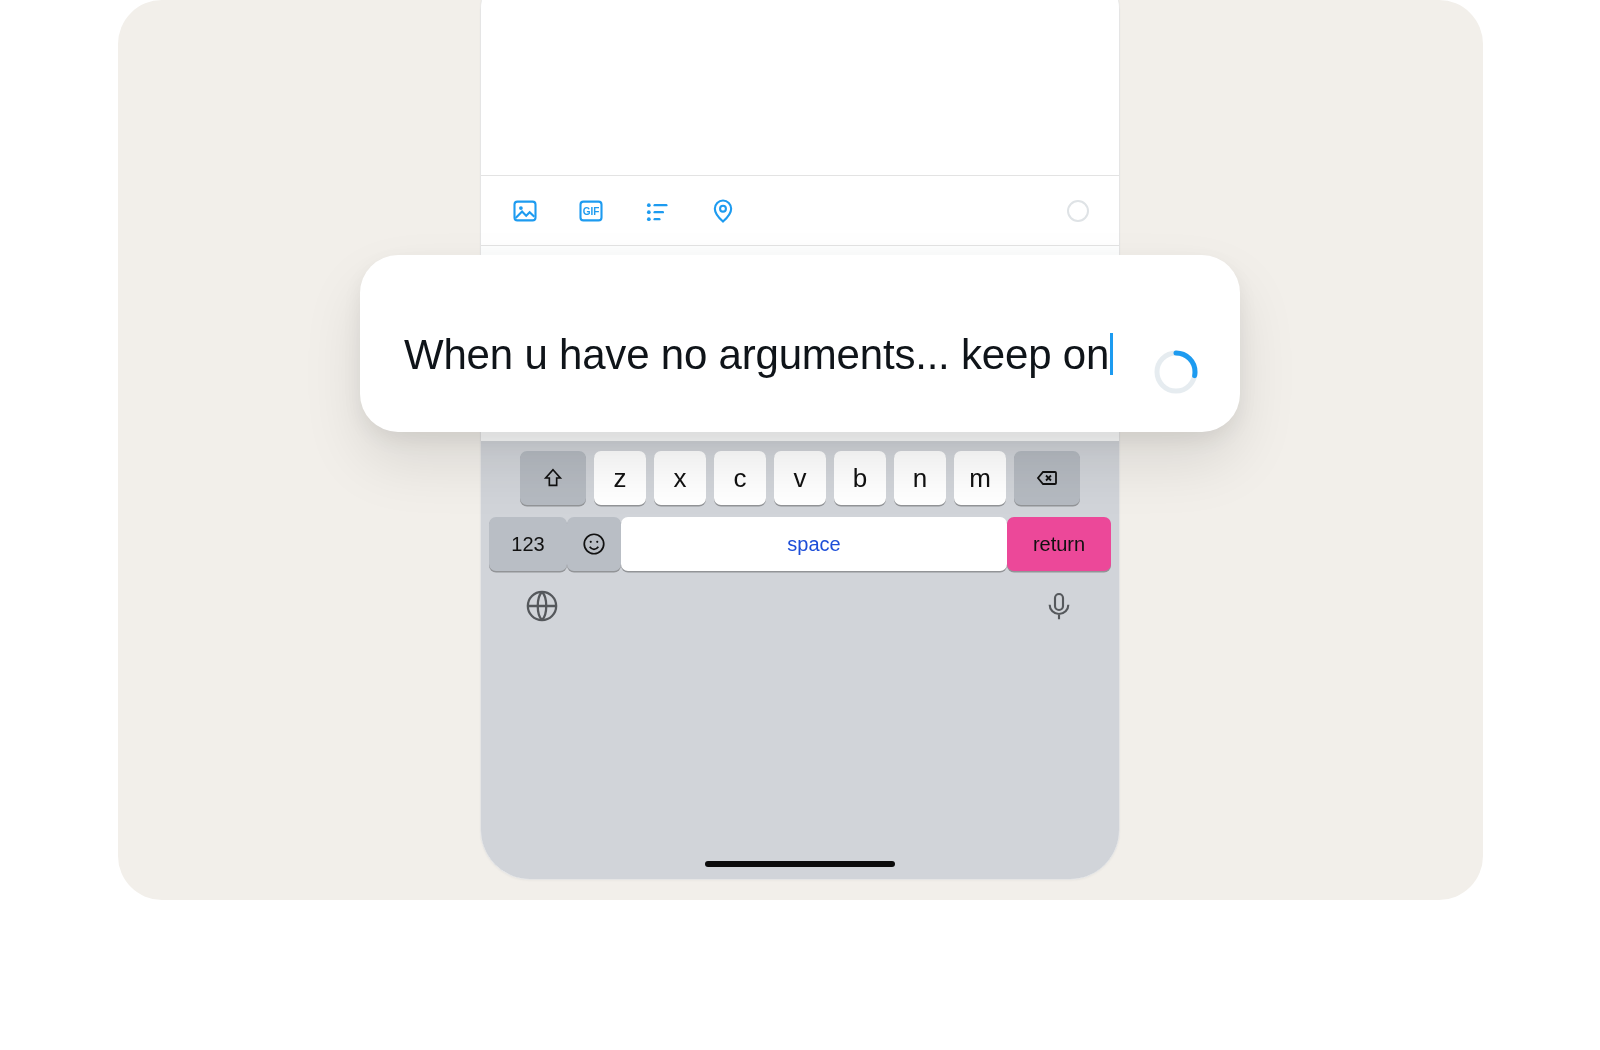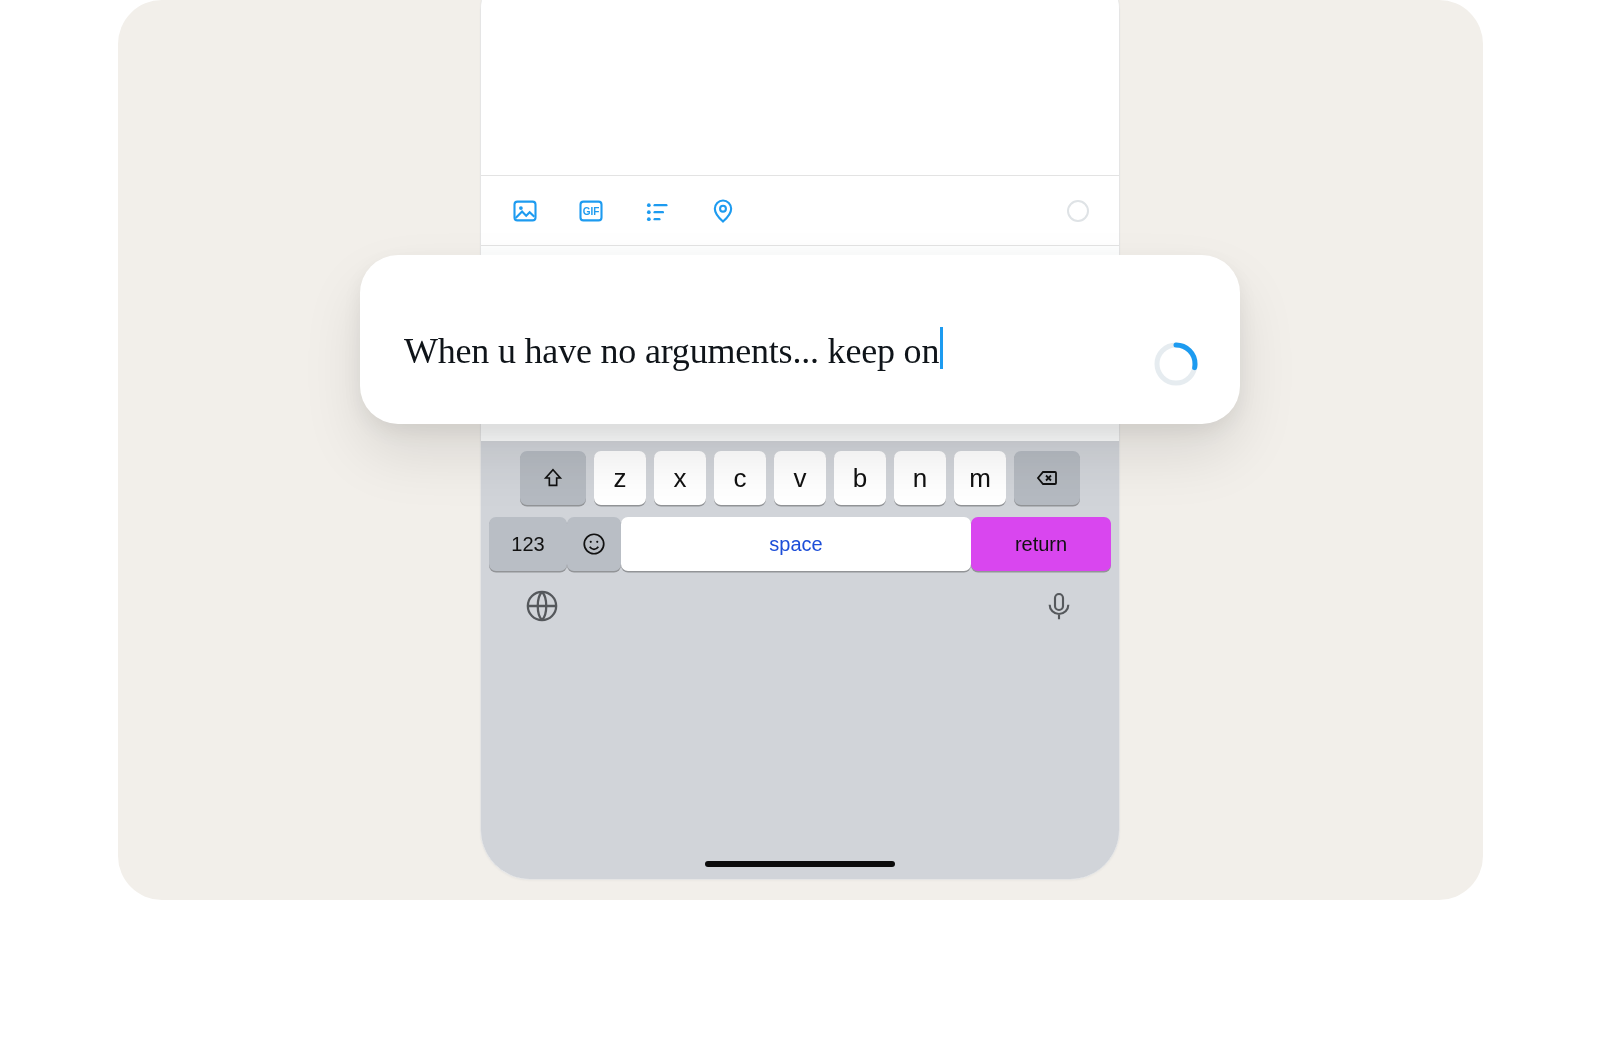--- a/index.html
+++ b/index.html
@@ -42,38 +42,38 @@
     box-shadow: 0 1.5px 0 rgba(0,0,0,0.3);
     display:flex; align-items:center; justify-content:center;
     font-size:26px; color:#111;
   }
   .key.mod { background:#b5bac1; color:#111; }
   .fnrow { display:flex; }
   .fnrow .key { height:54px; font-size:20px; }
   .key.k123 { width:78px; background:#b9bec5; }
   .key.emoji { width:54px; background:#b9bec5; }
   .key.space { flex:1; background:#ffffff; font-size:20px; color:#1d4ed8; }
-  .key.return { width:140px; background:#d946ef; font-size:20px; }
+  .key.return { width:104px; background:#ec4899; font-size:20px; }
   .kb-bottom {
     display:flex; justify-content:space-between; align-items:center;
     padding:18px 36px 6px 36px; color:#55585c;
   }
   .home-indicator {
     position:absolute; bottom:12px; left:50%; transform:translateX(-50%);
     width:190px; height:6px; background:#0b0b0b; border-radius:4px;
   }
   
   .overlay {
     position:absolute; top:255px; left:50%; transform:translateX(-50%);
     width:880px; background:#ffffff; border-radius:38px;
     box-shadow: 0 30px 60px rgba(0,0,0,0.10), 0 8px 20px rgba(0,0,0,0.06);
     padding:72px 60px 48px 44px;
   }
   .overlay .text {
-    font-size:36px; line-height:1.35; color:#0f1419; letter-spacing:-0.2px;font-family:Liberation Serif, serif;
+    font-size:42px; line-height:1.35; color:#0f1419; letter-spacing:-0.2px;
   }
   .caret { display:inline-block; width:2.5px; height:42px; background:#1d9bf0; vertical-align:-6px; margin-left:1px; }
   .overlay .ring {
     position:absolute; right:40px; bottom:36px;
     width:48px; height:48px;
   }
   svg { display:block; }
 </style>
 </head>
 <body>

